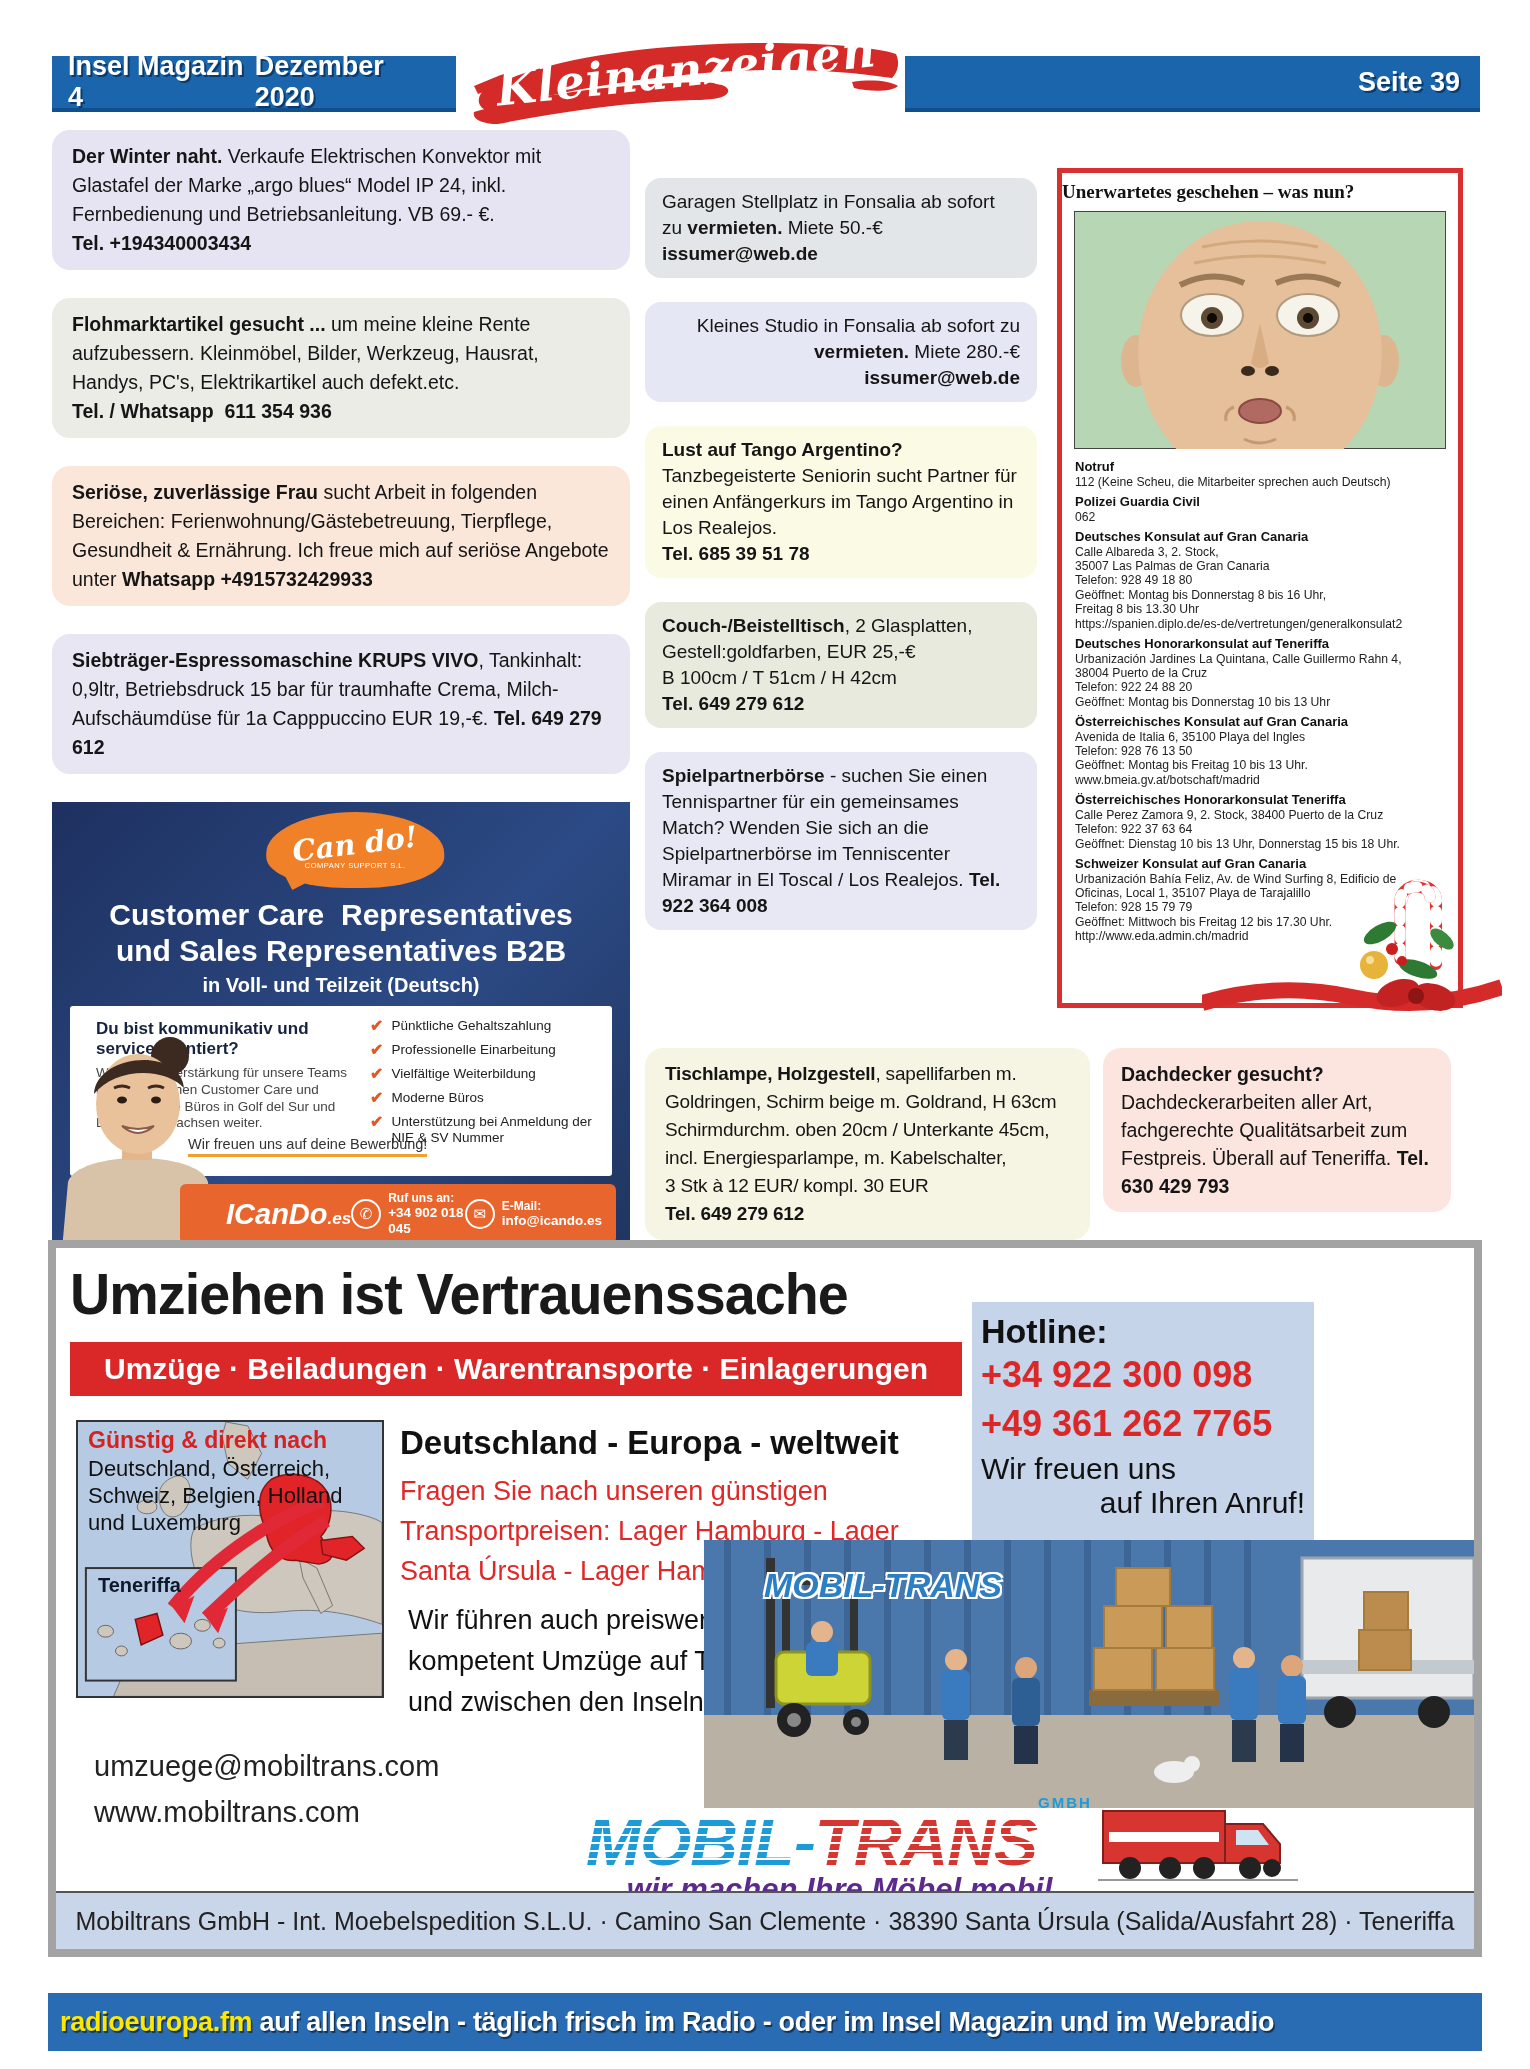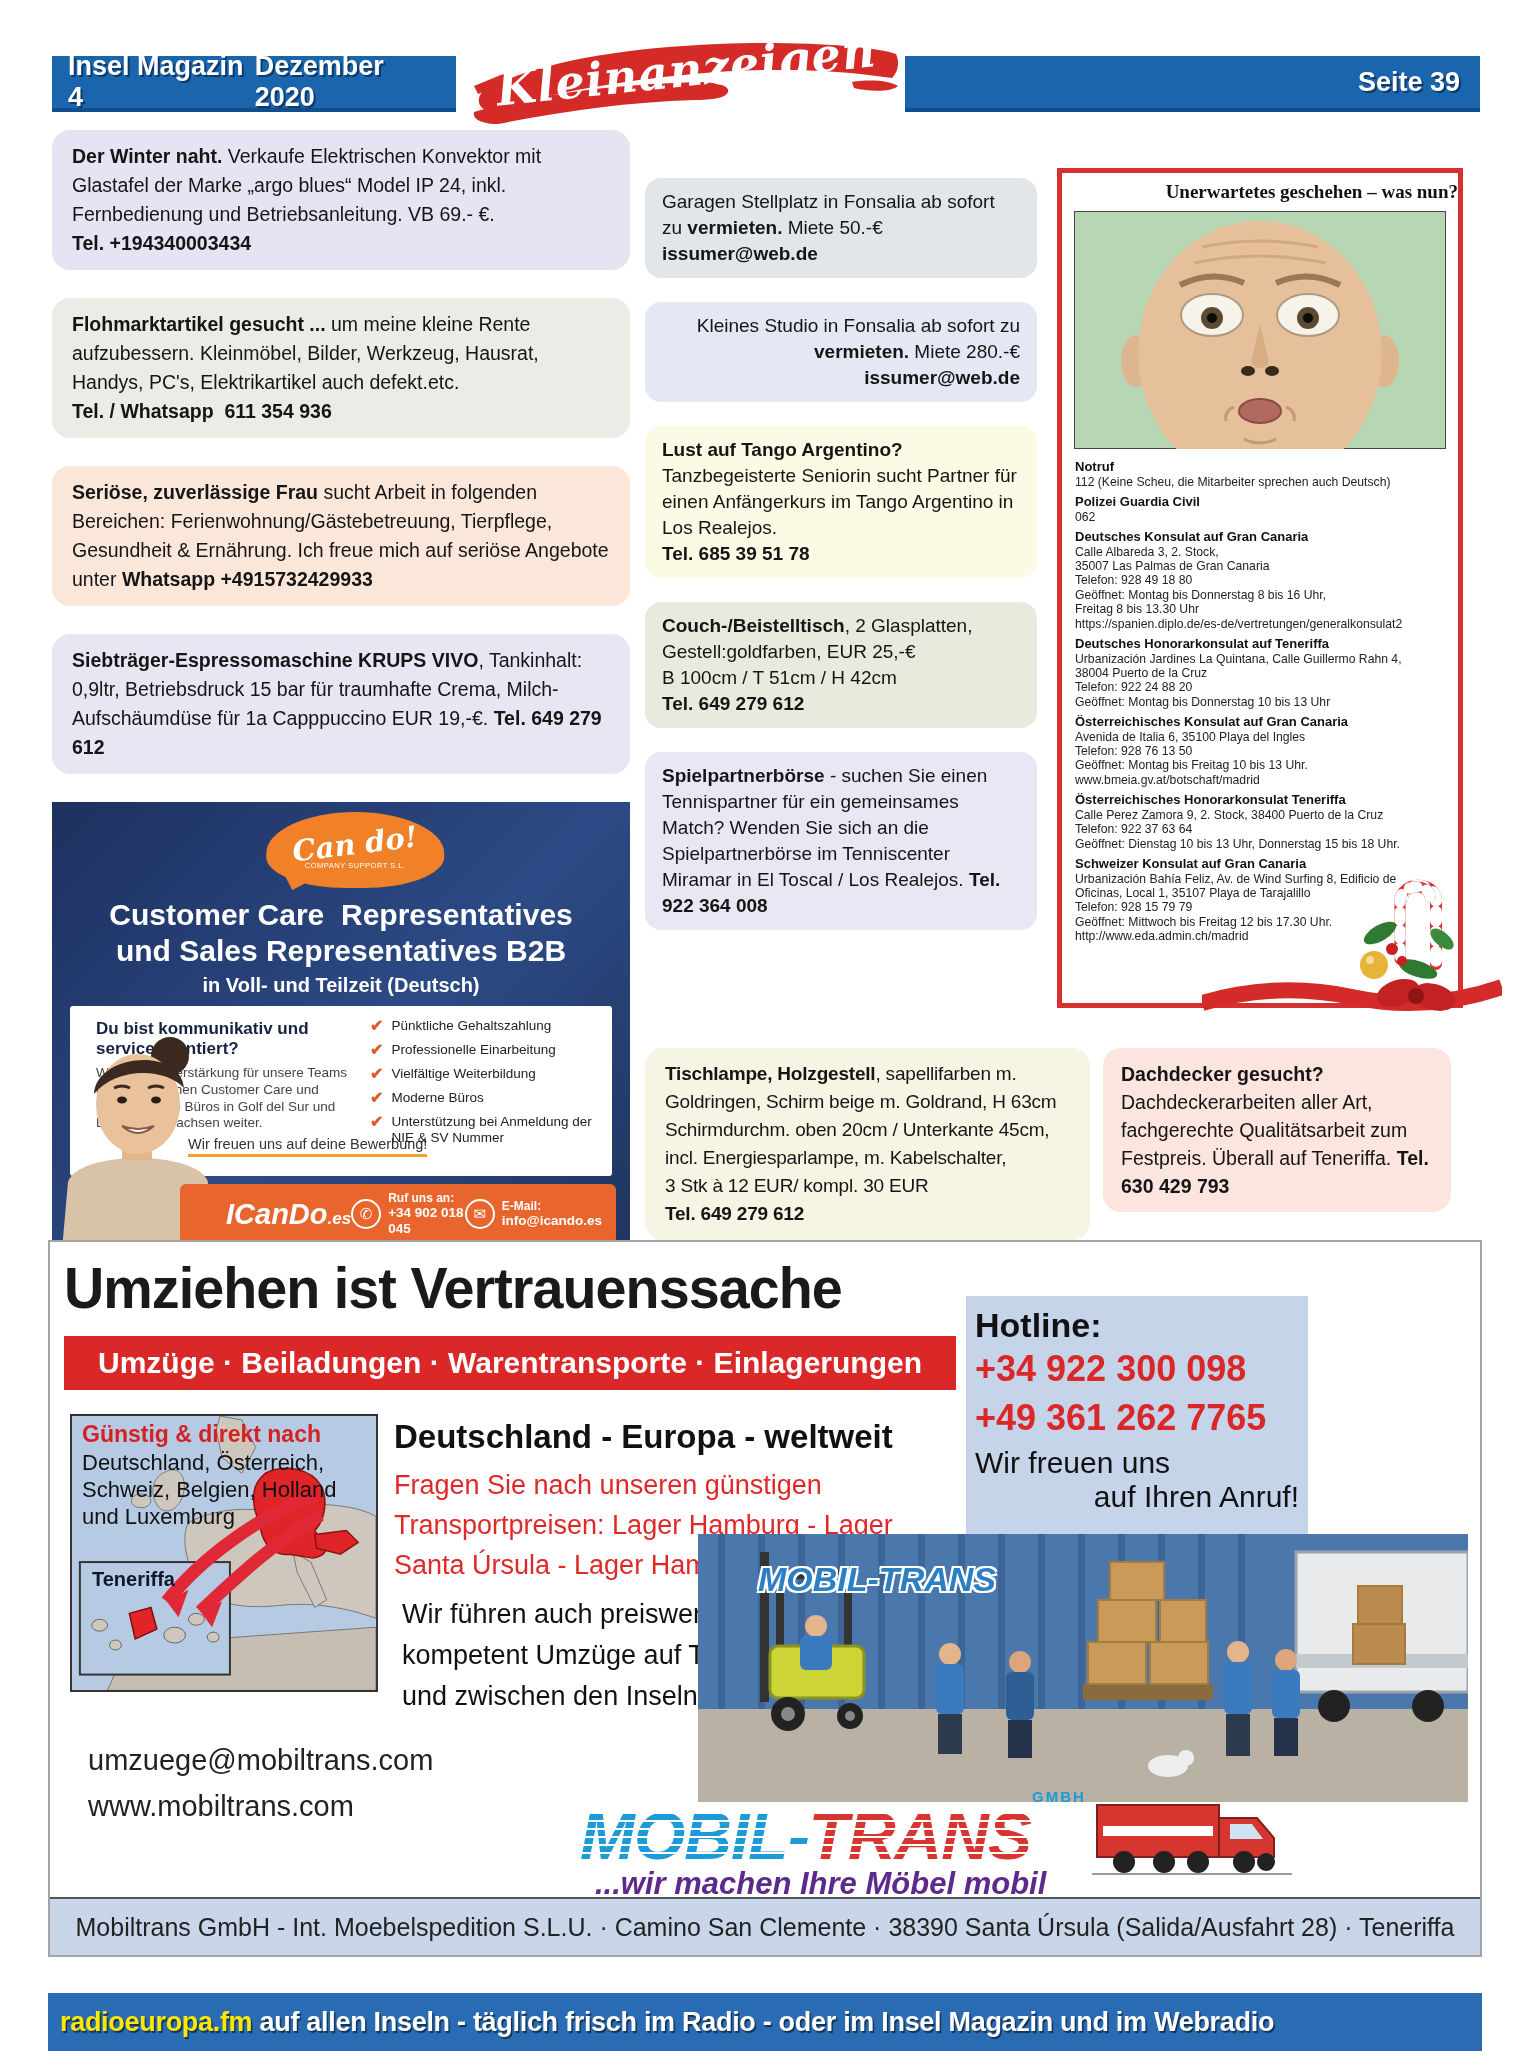--- a/index.html
+++ b/index.html
@@ -62,33 +62,33 @@
   .ic-tld{font-size:17px;font-weight:bold;}
   .ic-cgroup{display:flex;align-items:center;gap:7px;}
   .ic-cicon{width:30px;height:30px;border:2px solid #fff;border-radius:50%;flex:none;
             display:flex;align-items:center;justify-content:center;font-size:15px;box-sizing:border-box;}
   .ic-clabel{display:block;font-size:12px;font-weight:bold;line-height:1.2;}
   .ic-cval{display:block;font-size:13.5px;font-weight:bold;line-height:1.2;}
 
   
   .consulate{position:absolute;left:1057px;top:168px;width:406px;height:840px;
              border:5px solid #d63030;background:#fff;box-sizing:border-box;}
-  .c-title{text-align:right;font-family:"Liberation Serif",serif;font-weight:bold;
-           font-size:19px;margin-top:8px;color:#111;padding-left:27px;}
+  .c-title{text-align:left;font-family:"Liberation Serif",serif;font-weight:bold;
+           font-size:19px;margin-top:8px;color:#111;}
   .c-photo{margin:8px auto 10px;width:372px;height:238px;}
   .c-body{padding:0 13px;}
   .c-entry{margin-bottom:5px;}
   .c-name{font-weight:bold;font-size:13px;line-height:1.2;color:#111;}
   .c-lines{font-size:12.2px;line-height:1.18;color:#222;white-space:pre-line;}
   .xmas{position:absolute;right:2px;bottom:16px;width:110px;height:118px;}
   .ribbon{position:absolute;left:140px;bottom:-20px;width:300px;height:54px;}
 
   
   .mobil{position:absolute;left:48px;top:1240px;width:1434px;height:717px;
-         border:2px solid #a3a3a3;background:#fff;box-sizing:border-box;}
+         border:8px solid #a3a3a3;background:#fff;box-sizing:border-box;}
   .m-headline{position:absolute;left:14px;top:12px;font-size:58px;font-weight:bold;
               letter-spacing:-1px;color:#1a1a1a;transform:scaleX(.96);transform-origin:left;white-space:nowrap;}
   .m-services{position:absolute;left:14px;top:94px;width:892px;height:54px;background:#da2727;
               color:#fff;font-size:30px;font-weight:bold;display:flex;align-items:center;justify-content:center;white-space:nowrap;}
   .m-hotline{position:absolute;left:916px;top:10px;width:342px;height:278px;background:#c6d4ea;
              padding:10px 9px;box-sizing:border-box;margin-top:44px;}
   .m-hot-label{font-size:34px;font-weight:bold;color:#111;}
   .m-hot-num{font-size:36px;font-weight:bold;color:#da2727;line-height:1.35;white-space:nowrap;}
   .m-note1{font-size:30px;color:#111;margin-top:4px;}
   .m-note2{font-size:30px;color:#111;text-align:right;}

